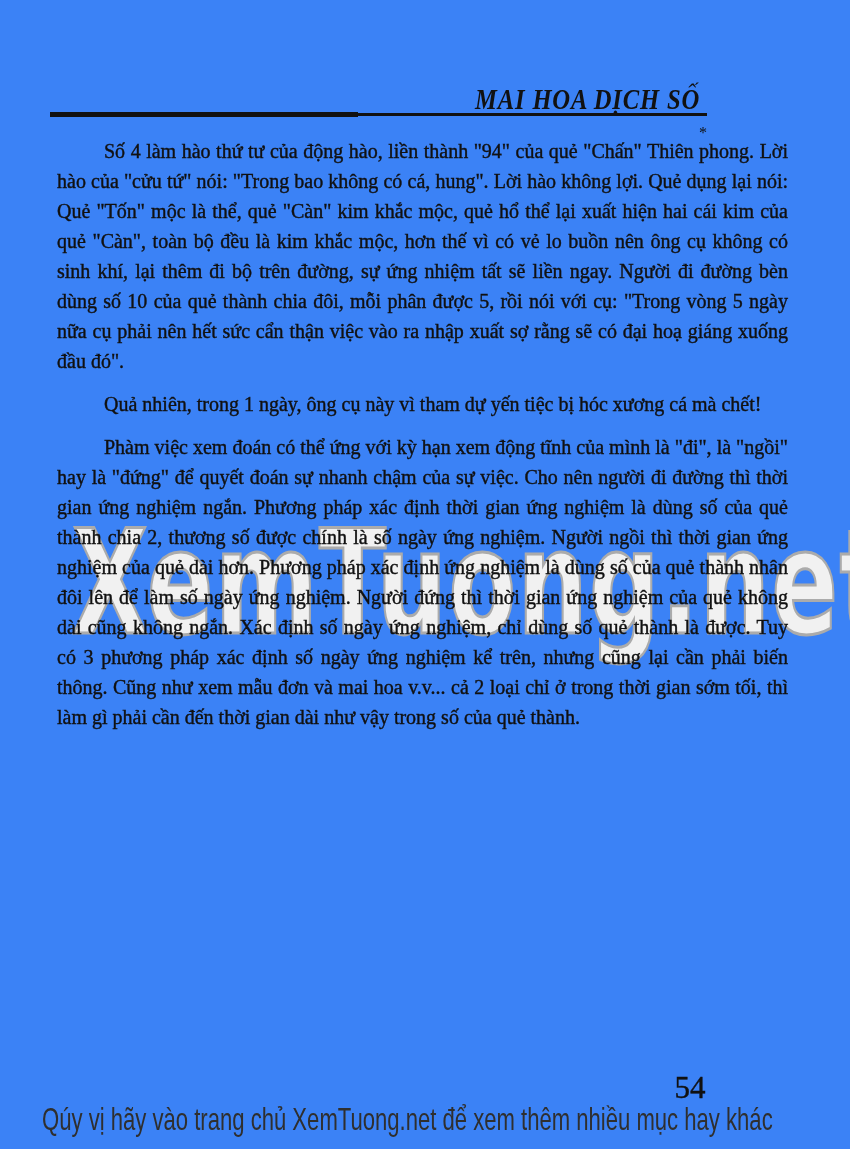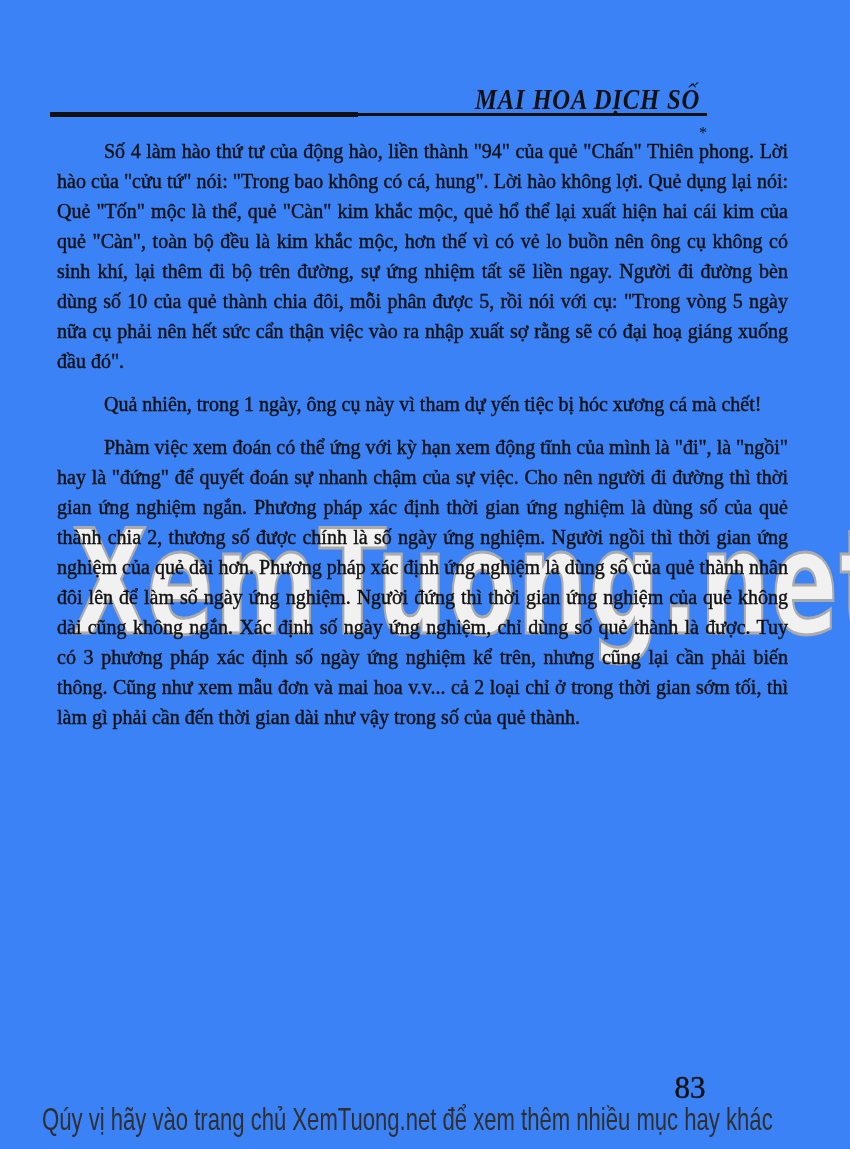--- a/index.html
+++ b/index.html
@@ -131,19 +131,19 @@
   <div class="watermark">XemTuong.net</div>
 
   <span class="footnote-mark">*</span>
 
   <div class="body-text">
     <p>Số 4 làm hào thứ tư của động hào, liền thành "94" của quẻ "Chấn" Thiên phong. Lời hào của "cửu tứ" nói: "Trong bao không có cá, hung". Lời hào không lợi. Quẻ dụng lại nói: Quẻ "Tốn" mộc là thể, quẻ "Càn" kim khắc mộc, quẻ hổ thể lại xuất hiện hai cái kim của quẻ "Càn", toàn bộ đều là kim khắc mộc, hơn thế vì có vẻ lo buồn nên ông cụ không có sinh khí, lại thêm đi bộ trên đường, sự ứng nhiệm tất sẽ liền ngay. Người đi đường bèn dùng số 10 của quẻ thành chia đôi, mỗi phân được 5, rồi nói với cụ: "Trong vòng 5 ngày nữa cụ phải nên hết sức cẩn thận việc vào ra nhập xuất sợ rằng sẽ có đại hoạ giáng xuống đầu đó".</p>
     <p>Quả nhiên, trong 1 ngày, ông cụ này vì tham dự yến tiệc bị hóc xương cá mà chết!</p>
     <p>Phàm việc xem đoán có thể ứng với kỳ hạn xem động tĩnh của mình là "đi", là "ngồi" hay là "đứng" để quyết đoán sự nhanh chậm của sự việc. Cho nên người đi đường thì thời gian ứng nghiệm ngắn. Phương pháp xác định thời gian ứng nghiệm là dùng số của quẻ thành chia 2, thương số được chính là số ngày ứng nghiệm. Người ngồi thì thời gian ứng nghiệm của quẻ dài hơn. Phương pháp xác định ứng nghiệm là dùng số của quẻ thành nhân đôi lên để làm số ngày ứng nghiệm. Người đứng thì thời gian ứng nghiệm của quẻ không dài cũng không ngắn. Xác định số ngày ứng nghiệm, chỉ dùng số quẻ thành là được. Tuy có 3 phương pháp xác định số ngày ứng nghiệm kể trên, nhưng cũng lại cần phải biến thông. Cũng như xem mẫu đơn và mai hoa v.v... cả 2 loại chỉ ở trong thời gian sớm tối, thì làm gì phải cần đến thời gian dài như vậy trong số của quẻ thành.</p>
   </div>
 
-  <div class="page-number">83</div>
+  <div class="page-number">54</div>
 
   <div class="footer-note">
     <span>Qúy vị hãy vào trang chủ </span><span class="site">XemTuong.net</span><span> để xem thêm nhiều mục hay khác</span>
   </div>
 
 </div>
 
 </body></html>

